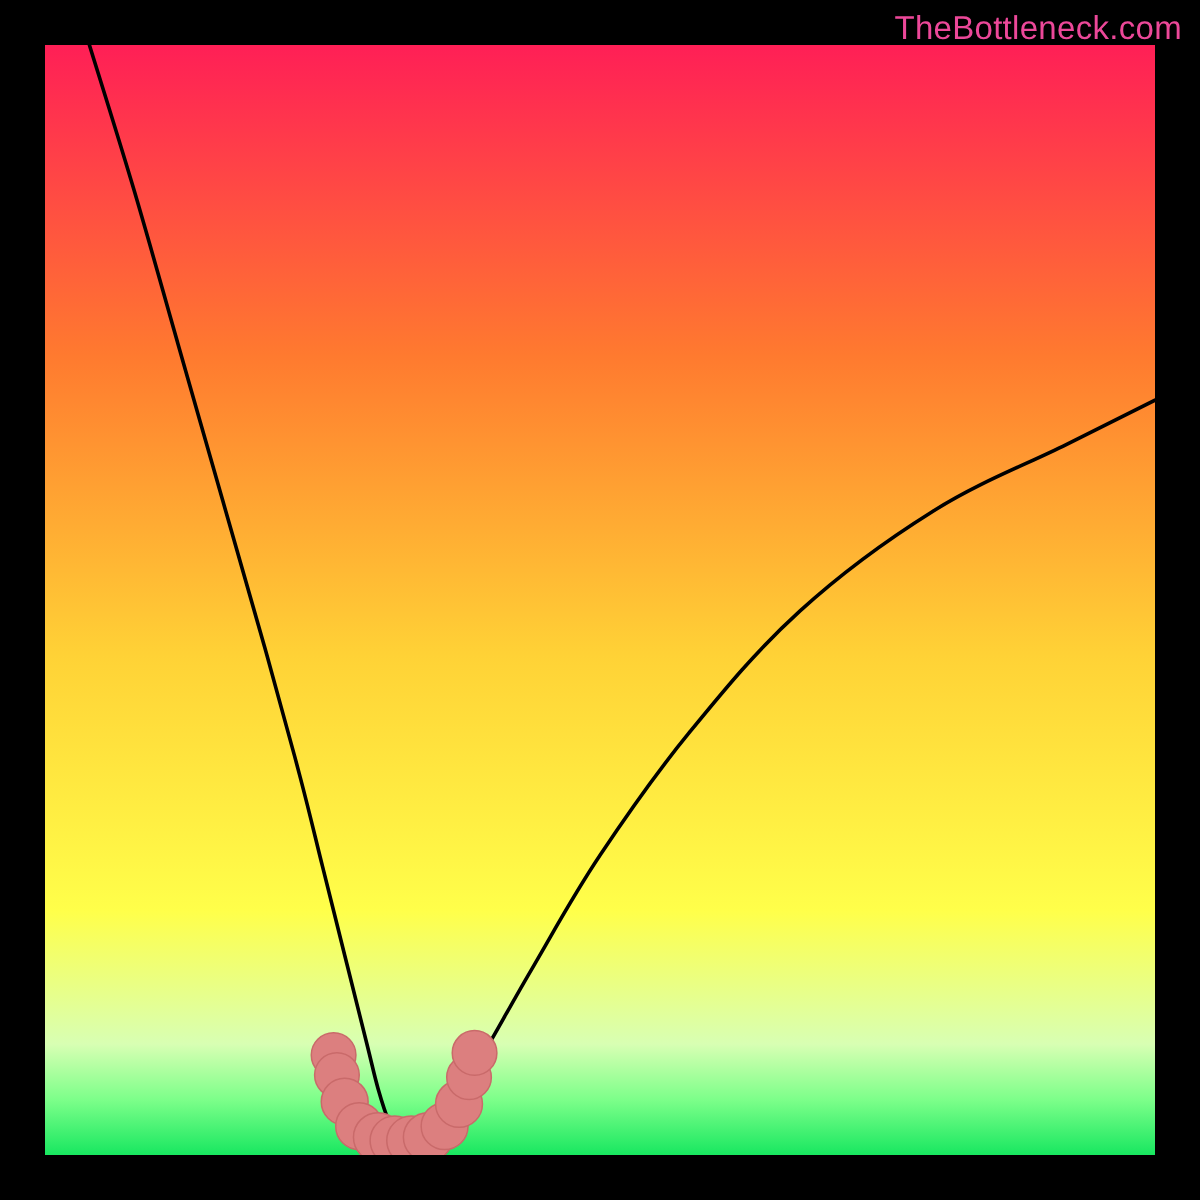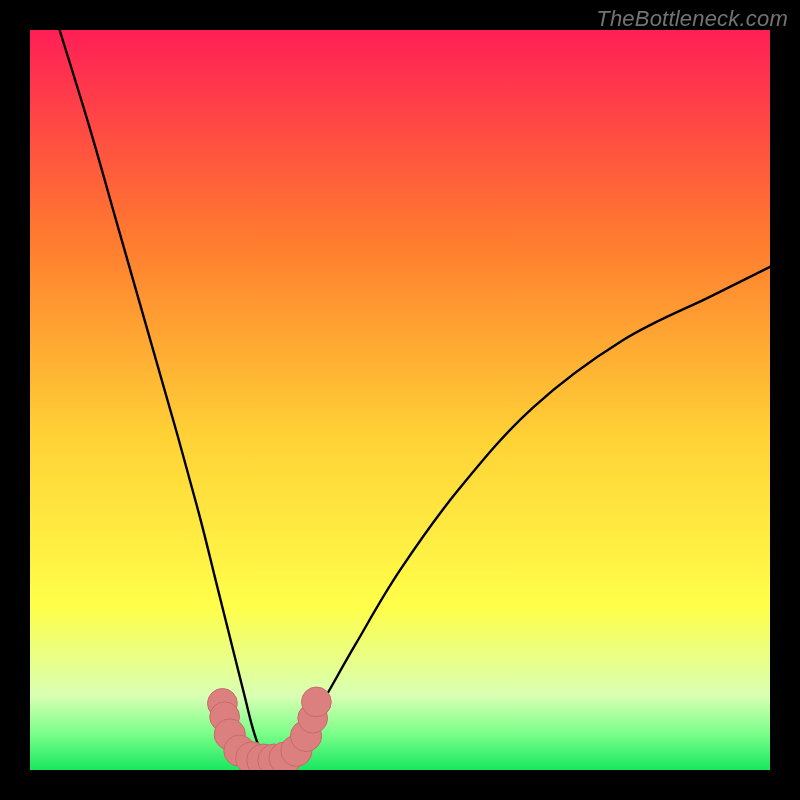--- a/index.html
+++ b/index.html
@@ -25,25 +25,24 @@
     overflow: hidden;
   }
   .gradient-bg {
     position: absolute;
     inset: 0;
   }
   .watermark {
     position: absolute;
     top: 6px;
     right: 12px;
-    color: #737373;
+    color: #ec4899;
     font-size: 22px;
     letter-spacing: 0.2px;
     font-weight: 400;
-    font-style: italic;
   }
   svg.curve-layer {
     position: absolute;
     inset: 0;
   }
 </style>
 </head>
 <body>
 
 <div class="frame">

